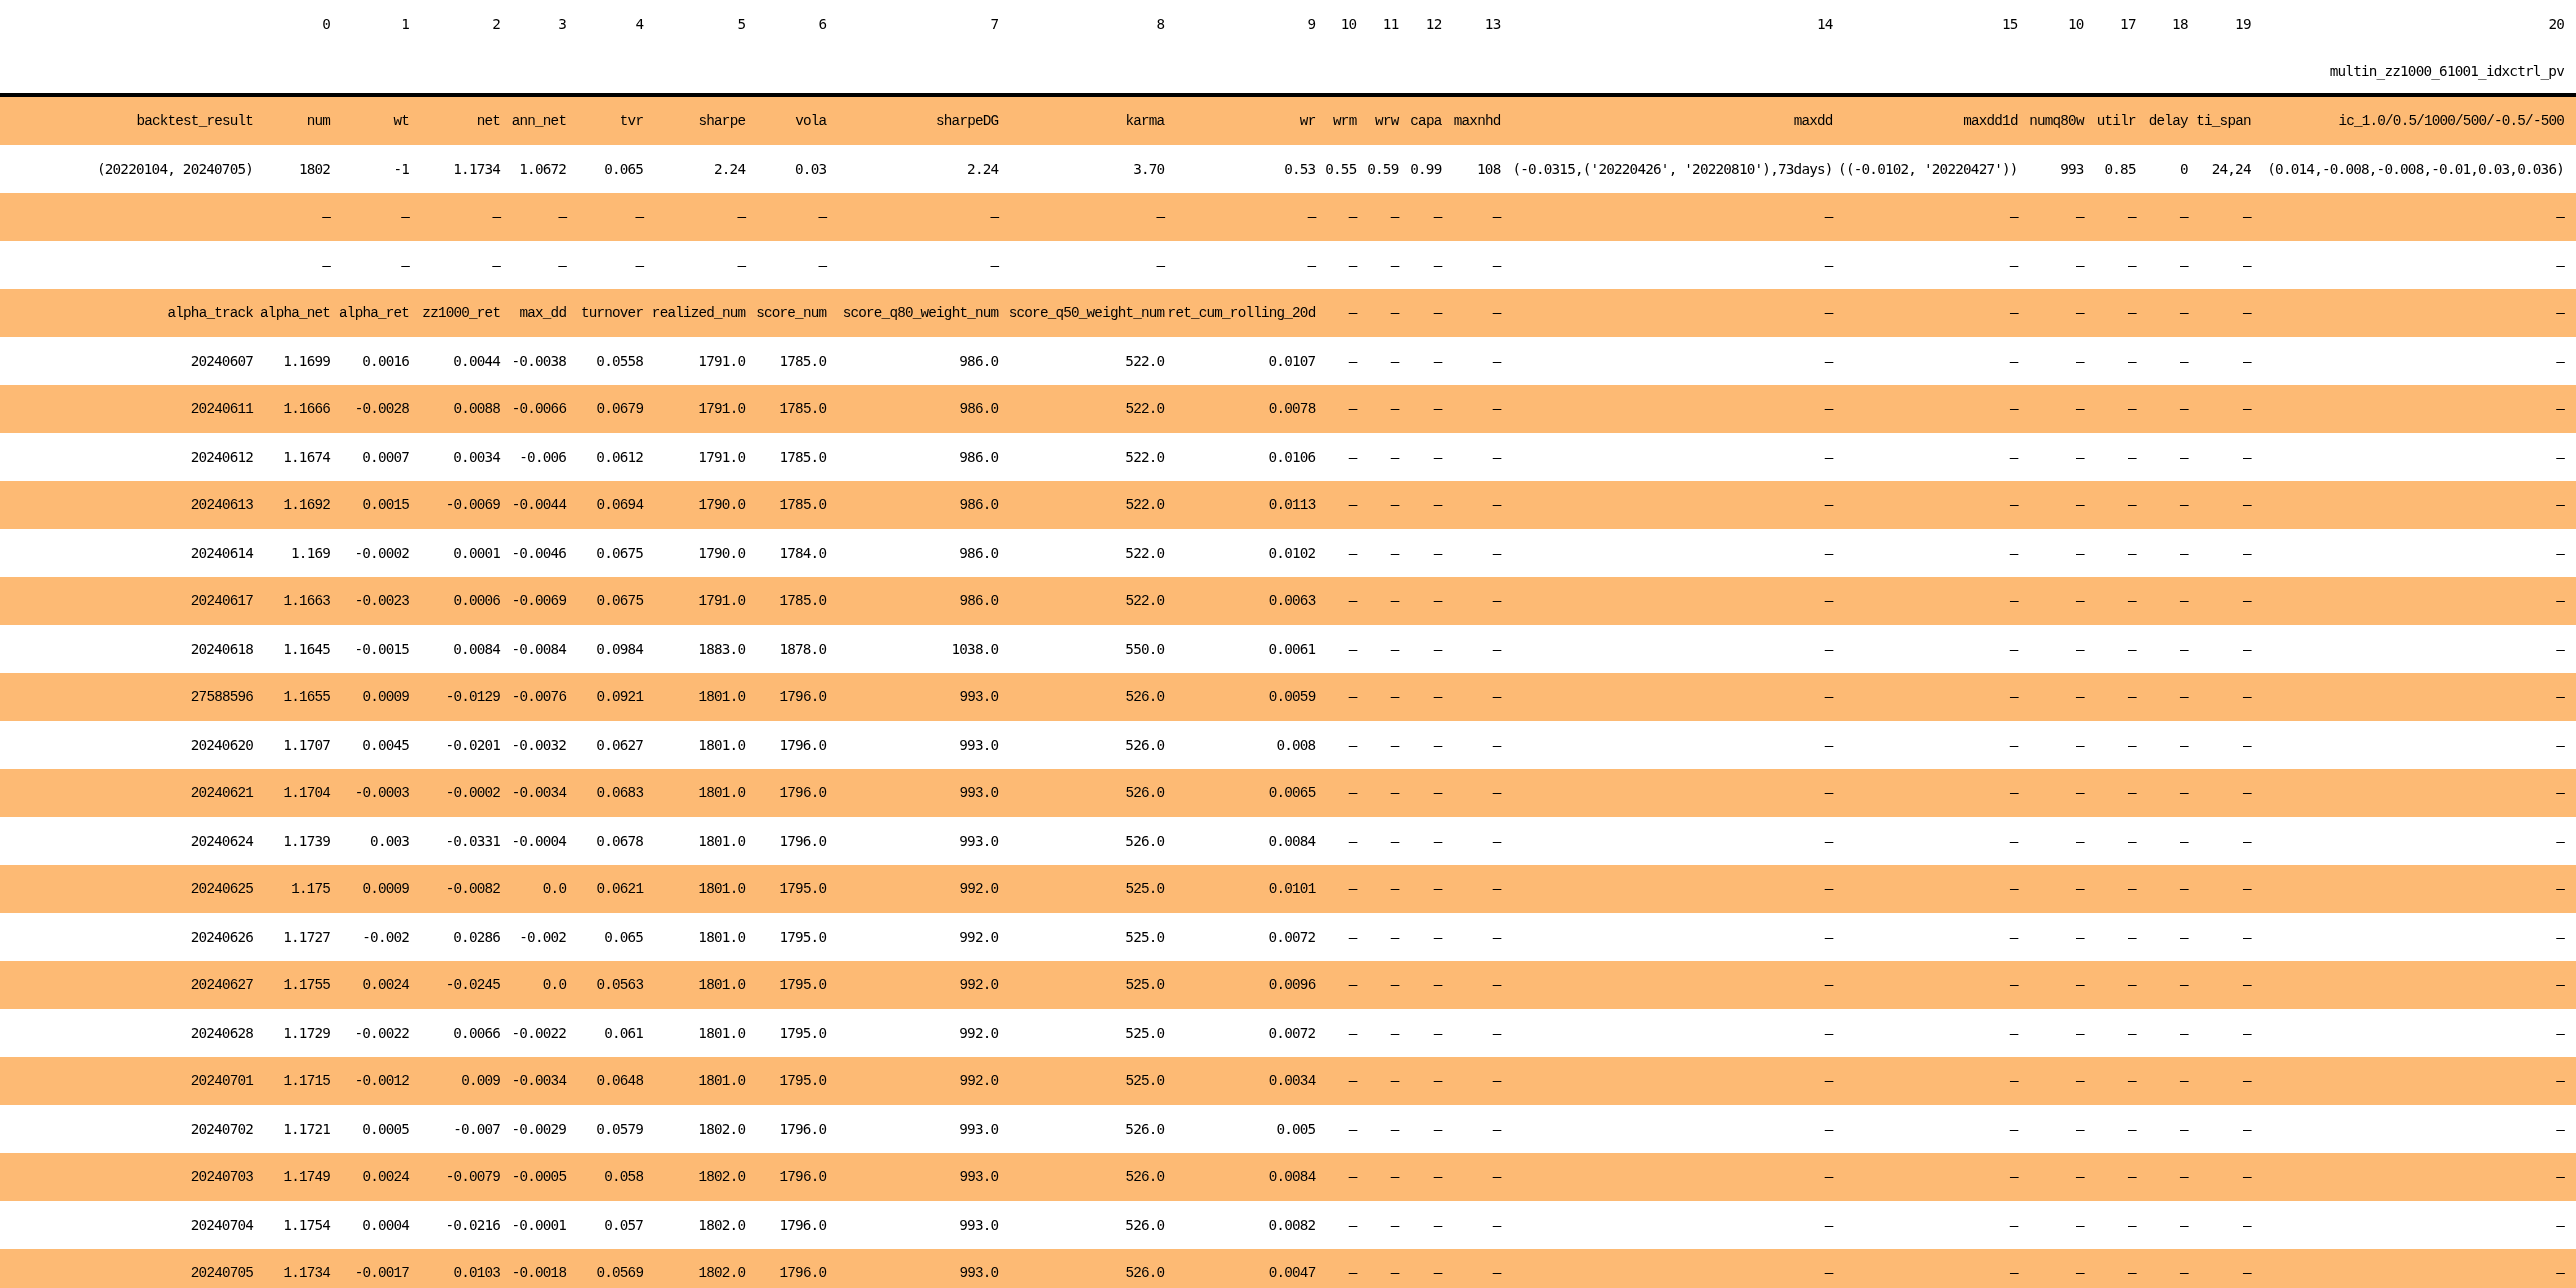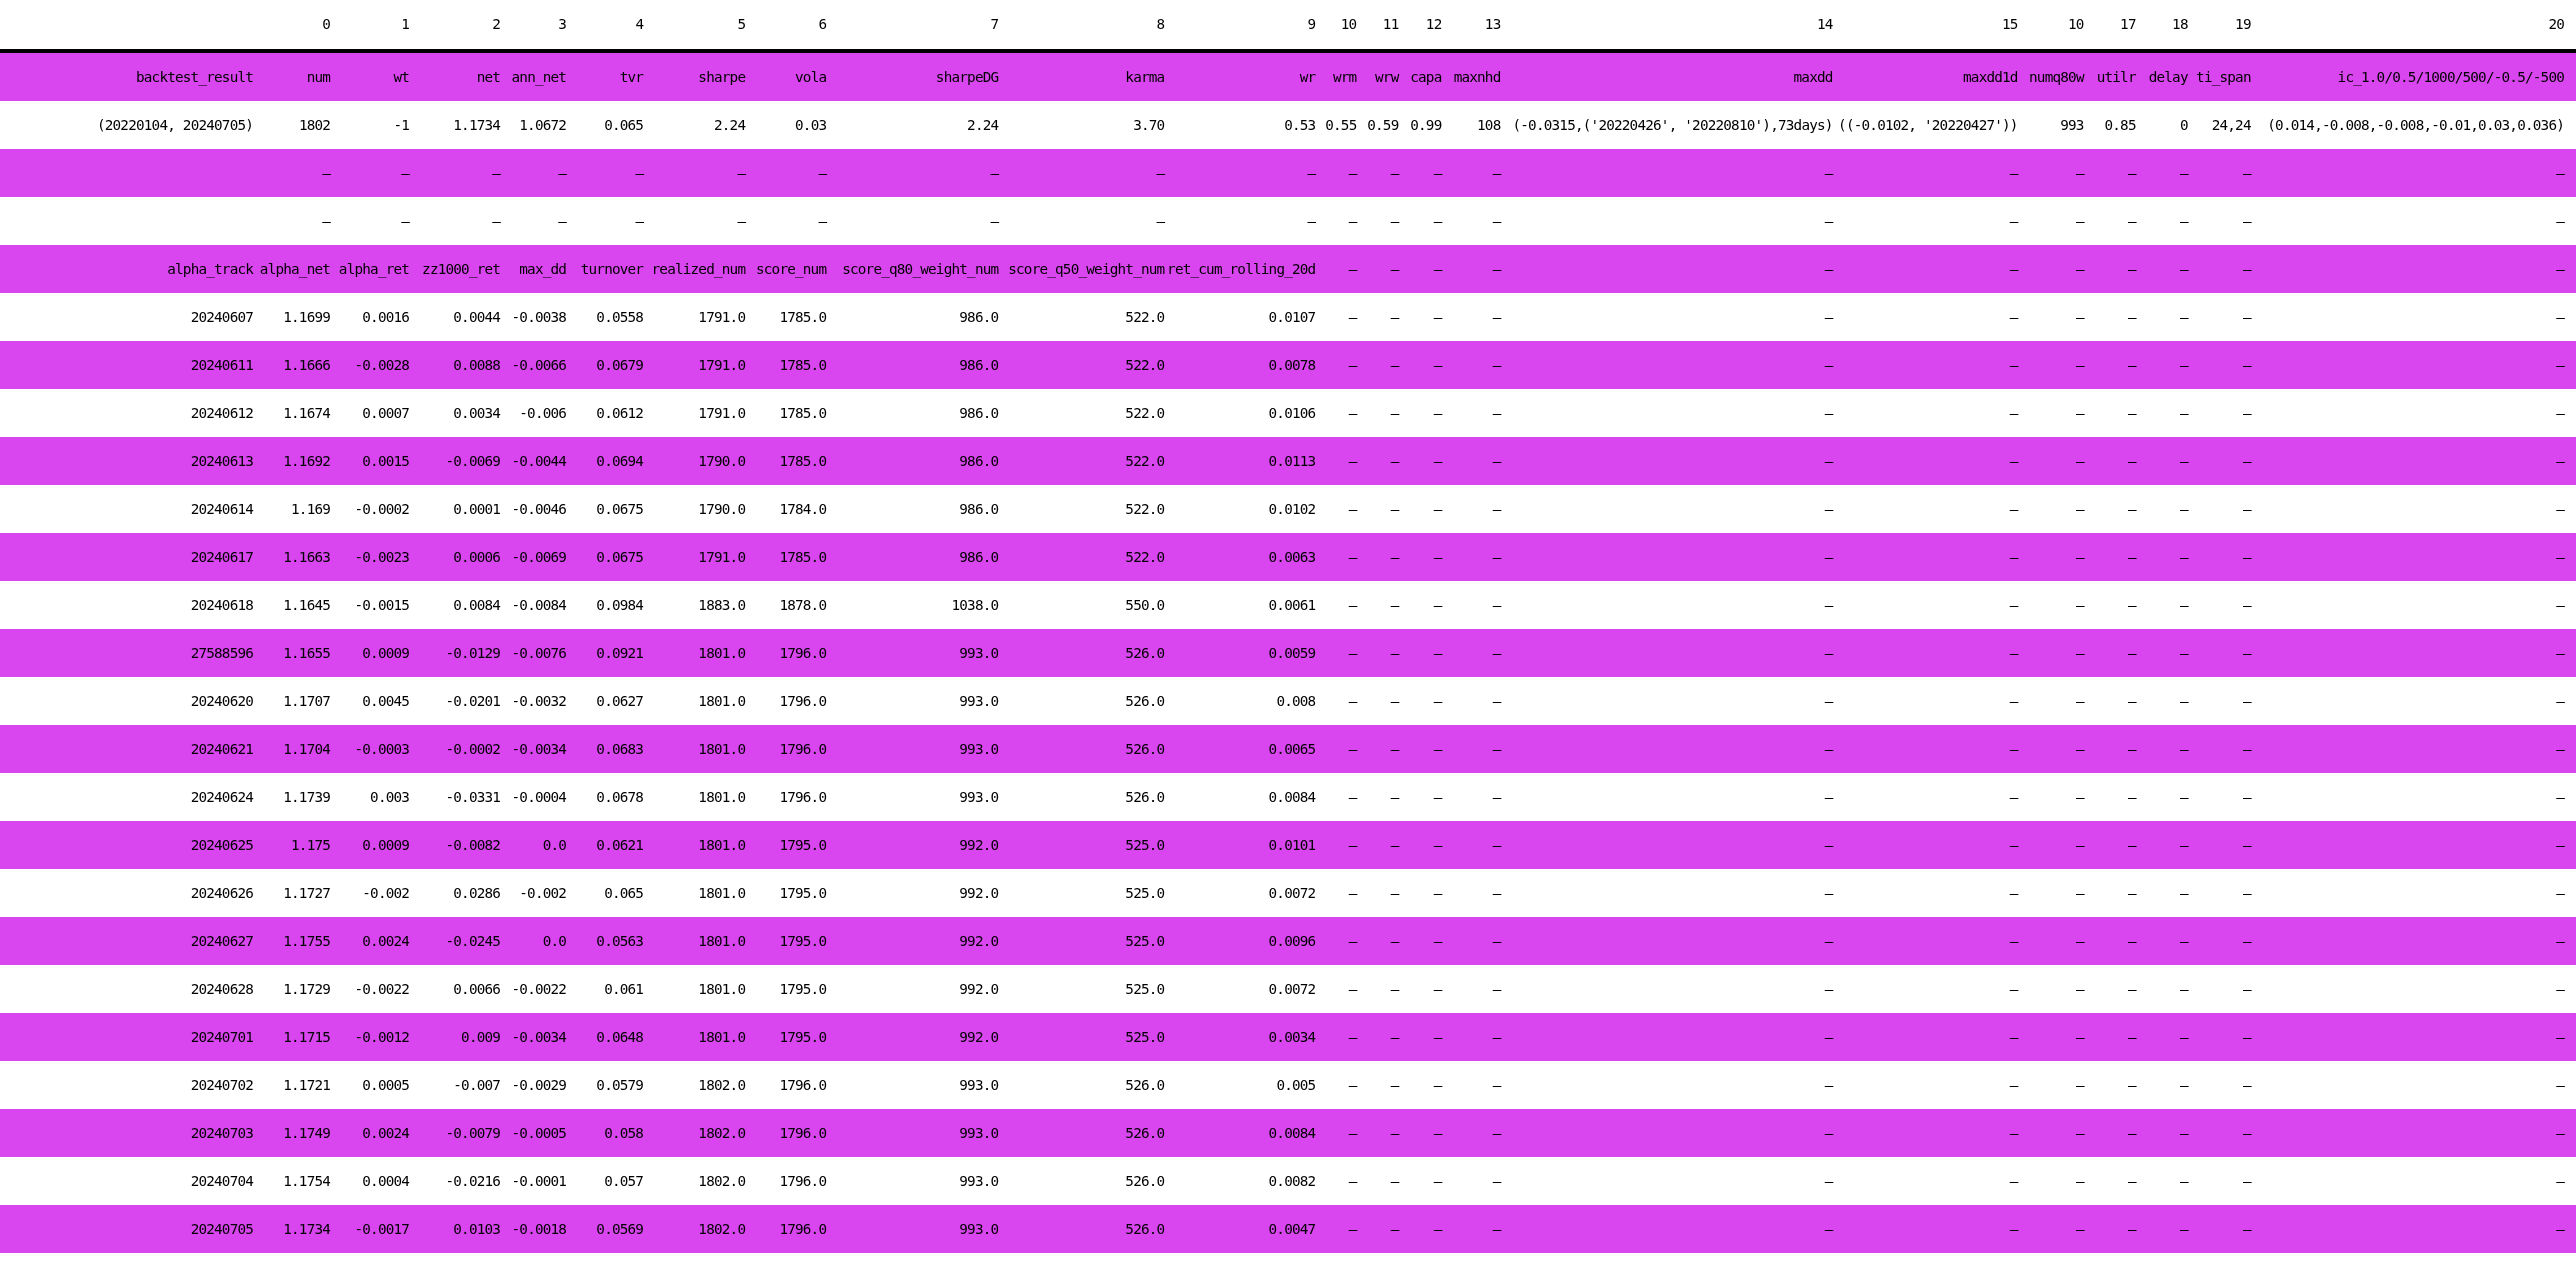--- a/index.html
+++ b/index.html
@@ -25,21 +25,21 @@
     height: 48px;
     line-height: 48px;
   }
   table.df td:last-child { padding-right: 12px; text-align: right; }
   tr.idx-row td { height: 49px; line-height: 49px; }
   tr.title-row td {
     height: 44px; line-height: 44px;
     text-align: left; padding-left: 20px;
   }
   tr.first td { border-top: 4px solid #000000; }
-  tr.stripe { background: #d946ef; }
+  tr.stripe { background: #fdba74; font-family: Liberation Mono, monospace; }
 </style>
 </head>
 <body>
 
 <div>
   <table class="df">
     <colgroup id="cols">
         <col style="width: 253px;">
         <col style="width: 77px;">
         <col style="width: 79px;">
@@ -81,20 +81,23 @@
           <td>12</td>
           <td>13</td>
           <td>14</td>
           <td>15</td>
           <td>10</td>
           <td>17</td>
           <td>18</td>
           <td>19</td>
           <td>20</td>
         </tr>
+      <tr class="title-row">
+        <td colspan="22">multin_zz1000_61001_idxctrl_pv</td>
+      </tr>
     <tr class="stripe first">
           <td>backtest_result</td>
           <td>num</td>
           <td>wt</td>
           <td>net</td>
           <td>ann_net</td>
           <td>tvr</td>
           <td>sharpe</td>
           <td>vola</td>
           <td>sharpeDG</td>

